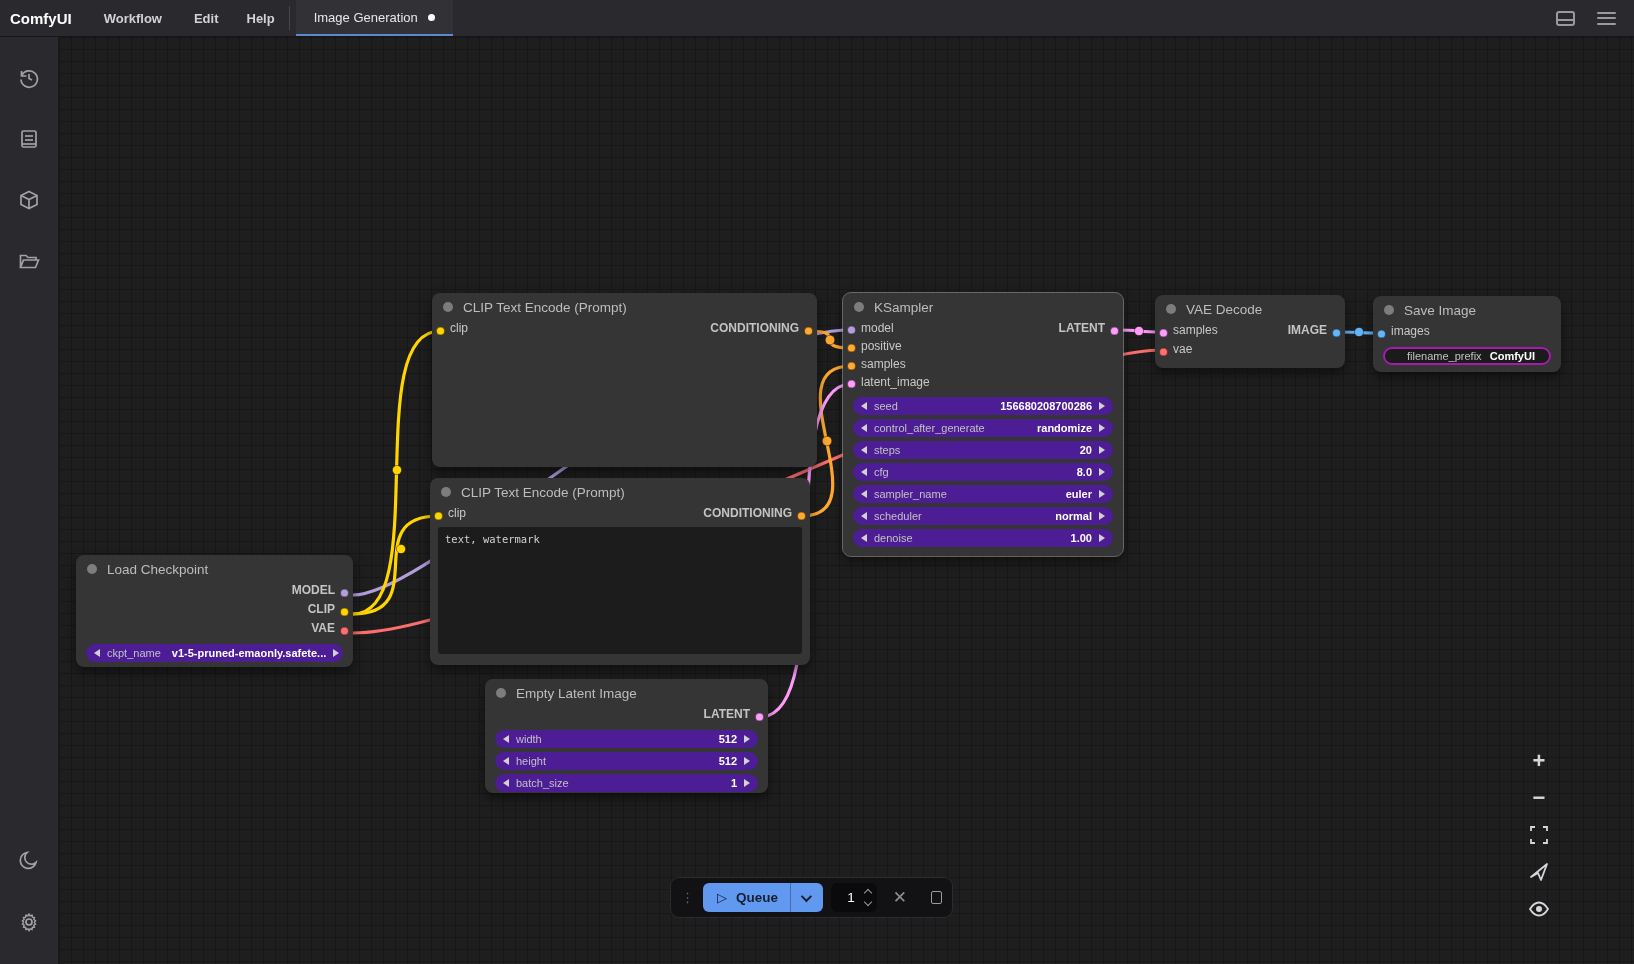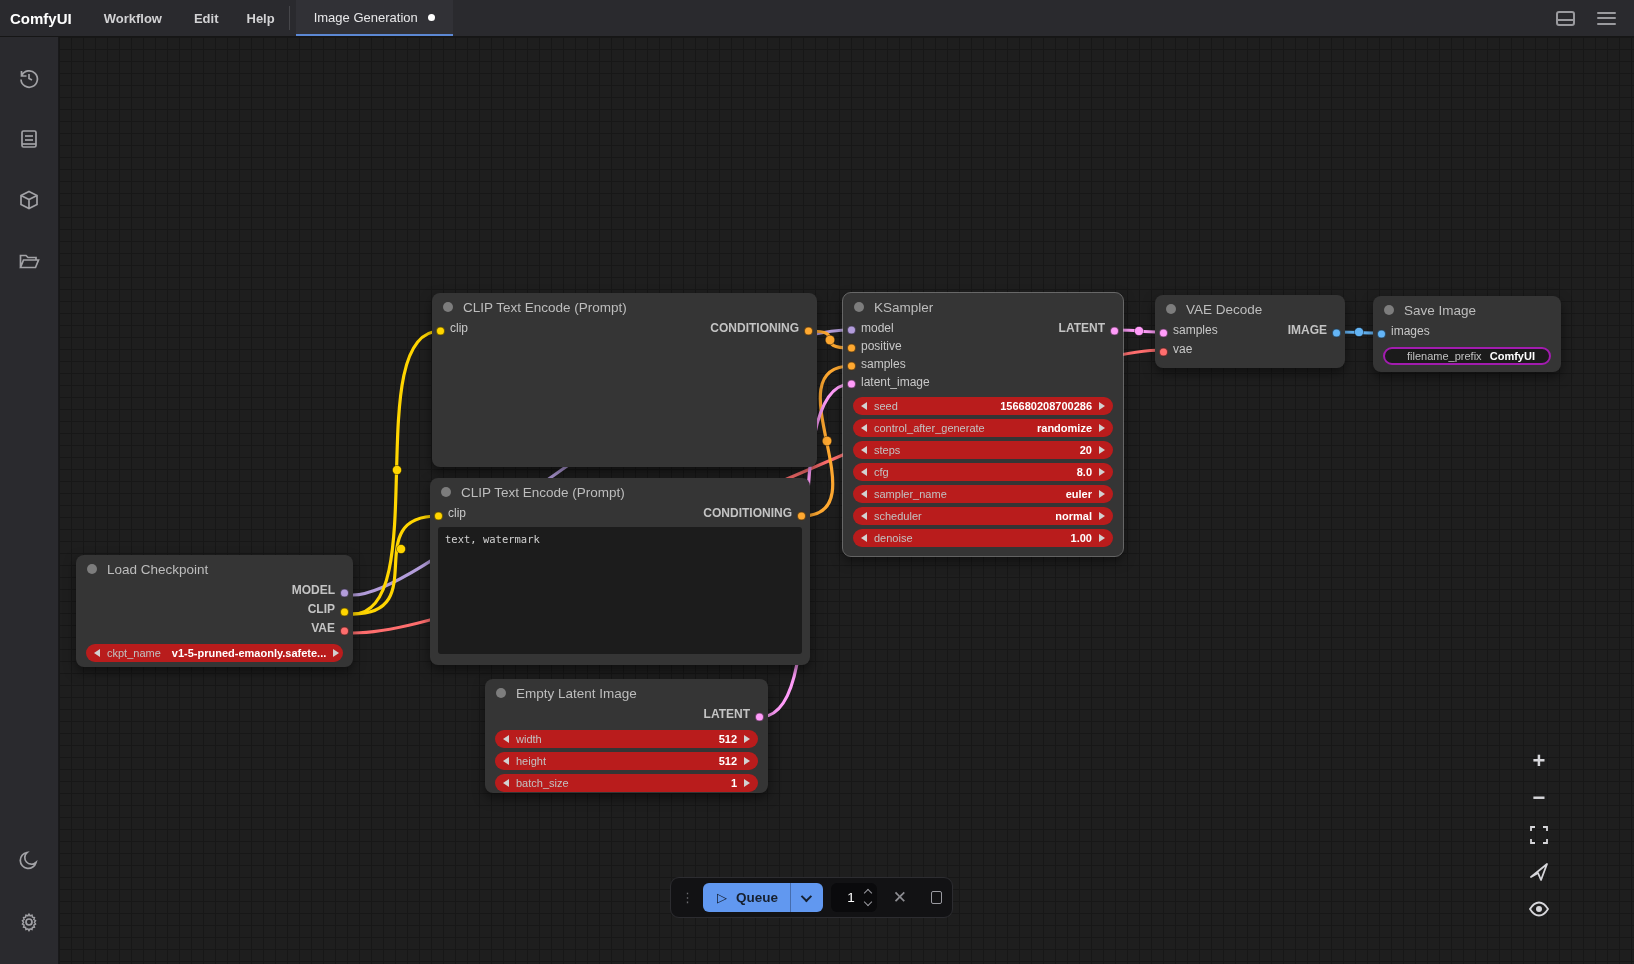--- a/index.html
+++ b/index.html
@@ -56,21 +56,21 @@
   .slot-row { position:relative; height:19px; display:flex; align-items:flex-start; font-size:12px; }
   .slot-label.in { padding-left:18px; color:#c8c8c8; }
   .slot-label.outl { margin-left:auto; padding-right:18px; font-weight:bold; color:#c4c4c4; }
   .slot-dot { position:absolute; width:9px; height:9px; border-radius:50%; top:50%;
     transform:translateY(-50%); border:1px solid rgba(0,0,0,.55); }
   .slot-dot.L { left:4px; } .slot-dot.R { right:4px; }
   .c-model{background:#B39DDB}.c-clip{background:#FFD500}.c-vae{background:#FF6E6E}
   .c-cond{background:#FFA931}.c-latent{background:#FF9CF9}.c-image{background:#64B5F6}
   .out-abs { position:absolute; top:28px; right:0; left:0; height:19px; }
 
-  .widget { height:18px; background:#b91c1c; border-radius:9px; margin:4px 10px 0 10px;
+  .widget { height:18px; background:#4c1d95; border-radius:9px; margin:4px 10px 0 10px;
     display:flex; align-items:center; padding:0 8px; font-size:11px; gap:7px; }
   .arr-l { width:0; height:0; border-top:4px solid transparent; border-bottom:4px solid transparent;
     border-right:6px solid #d2d2d2; flex:0 0 auto; }
   .arr-r { width:0; height:0; border-top:4px solid transparent; border-bottom:4px solid transparent;
     border-left:6px solid #d2d2d2; flex:0 0 auto; margin-left:0; }
   .w-label { color:#c2c2c2; white-space:nowrap; }
   .w-value { color:#ffffff; font-weight:bold; margin-left:auto; white-space:nowrap; }
   .widget.combo-left .w-value { margin-left:4px; margin-right:auto; }
   .widget.texty { border:2px solid #a21caf; background:#1b1b1b; padding:0 14px 0 22px; }
 

